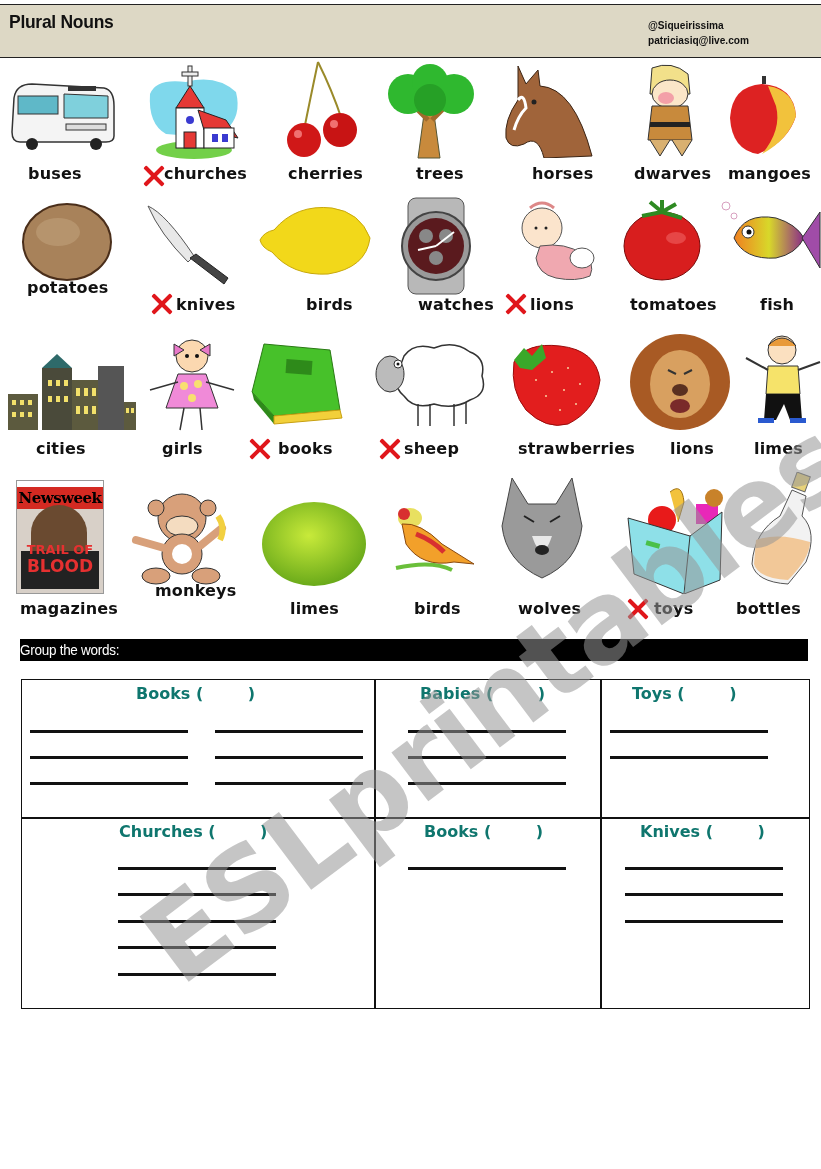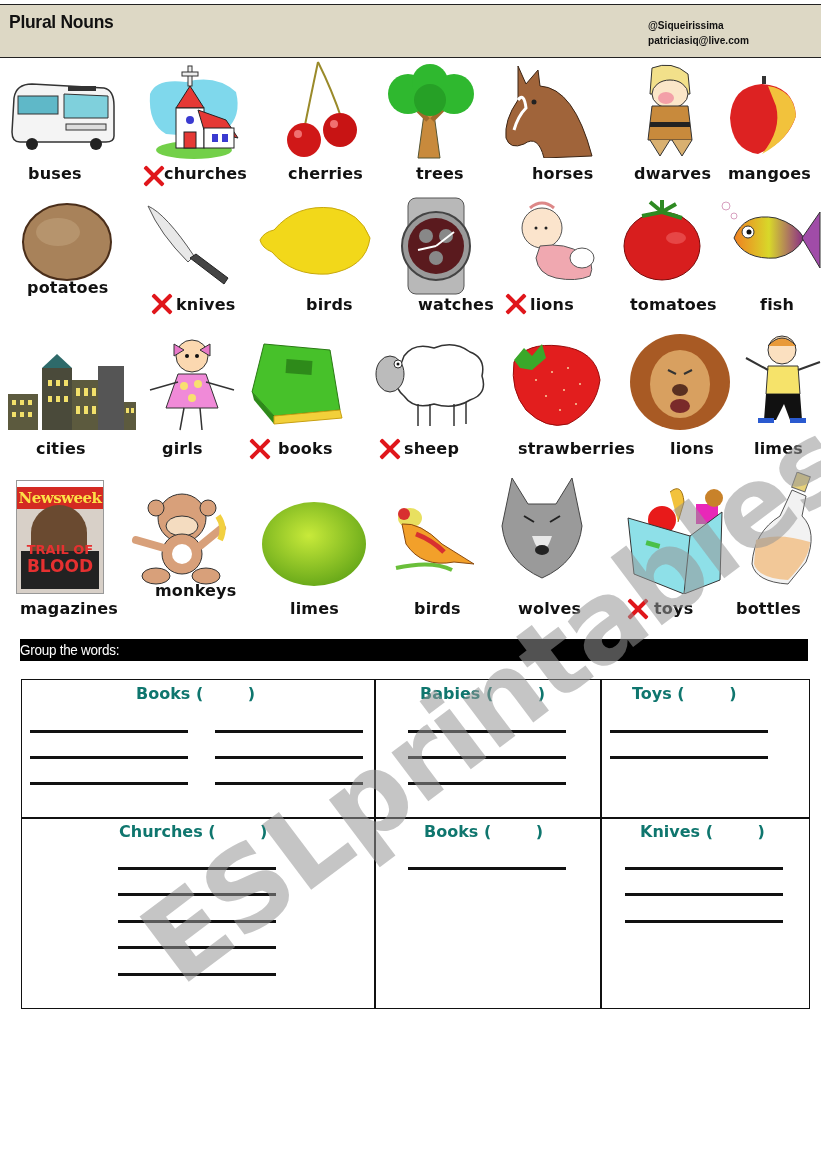--- a/index.html
+++ b/index.html
@@ -275,21 +275,21 @@
   <path d="M26 34 L56 34 L58 62 L24 62 Z" fill="#f6e36a" stroke="#333"></path>
   <path d="M26 38 L4 26 M56 38 L78 30" stroke="#333" stroke-width="2"></path>
   <path d="M24 62 L58 62 L60 88 L48 88 L42 72 L34 88 L22 88 Z" fill="#111"></path>
   <rect x="16" y="86" width="16" height="5" fill="#2a5ad0"></rect>
     <rect x="48" y="86" width="16" height="5" fill="#2a5ad0"></rect>
 </svg>
 <span class="word" style="left:754px;top:439px">limes</span>
 
 <div class="pic" style="left:16px;top:480px;width:86px;height:112px;background:#d8d0c8;border:1px solid #999;overflow:hidden">
   <div style="position:absolute;left:0;top:0;width:86px;height:6px;background:#fff"></div>
-  <div style="position:absolute;left:0;top:6px;width:86px;height:22px;background:#d42a22;color:#fde047;font-family:'DejaVu Serif',serif;font-weight:bold;font-size:15px;line-height:22px;text-align:center;letter-spacing:-0.5px">Newsweek</div>
+  <div style="position:absolute;left:0;top:6px;width:86px;height:22px;background:#d42a22;color:#000000;font-family:'DejaVu Serif',serif;font-weight:bold;font-size:15px;line-height:22px;text-align:center;letter-spacing:-0.5px">Newsweek</div>
   <div style="position:absolute;left:14px;top:24px;width:56px;height:60px;background:#6a4a30;border-radius:28px 28px 10px 10px"></div>
   <div style="position:absolute;left:4px;top:70px;width:78px;height:38px;background:#222"></div>
   <div style="position:absolute;left:0;top:62px;width:86px;text-align:center;color:#e63030;font-family:'DejaVu Sans',sans-serif;font-weight:bold;font-size:13px;line-height:14px">
     <div>TRAIL OF</div>
     <div style="font-size:17px;line-height:18px">BLOOD</div>
   </div>
 </div>
 <span class="word" style="left:20px;top:599px">magazines</span>
 
 <svg class="pic" style="left:126px;top:488px" width="112" height="98">

